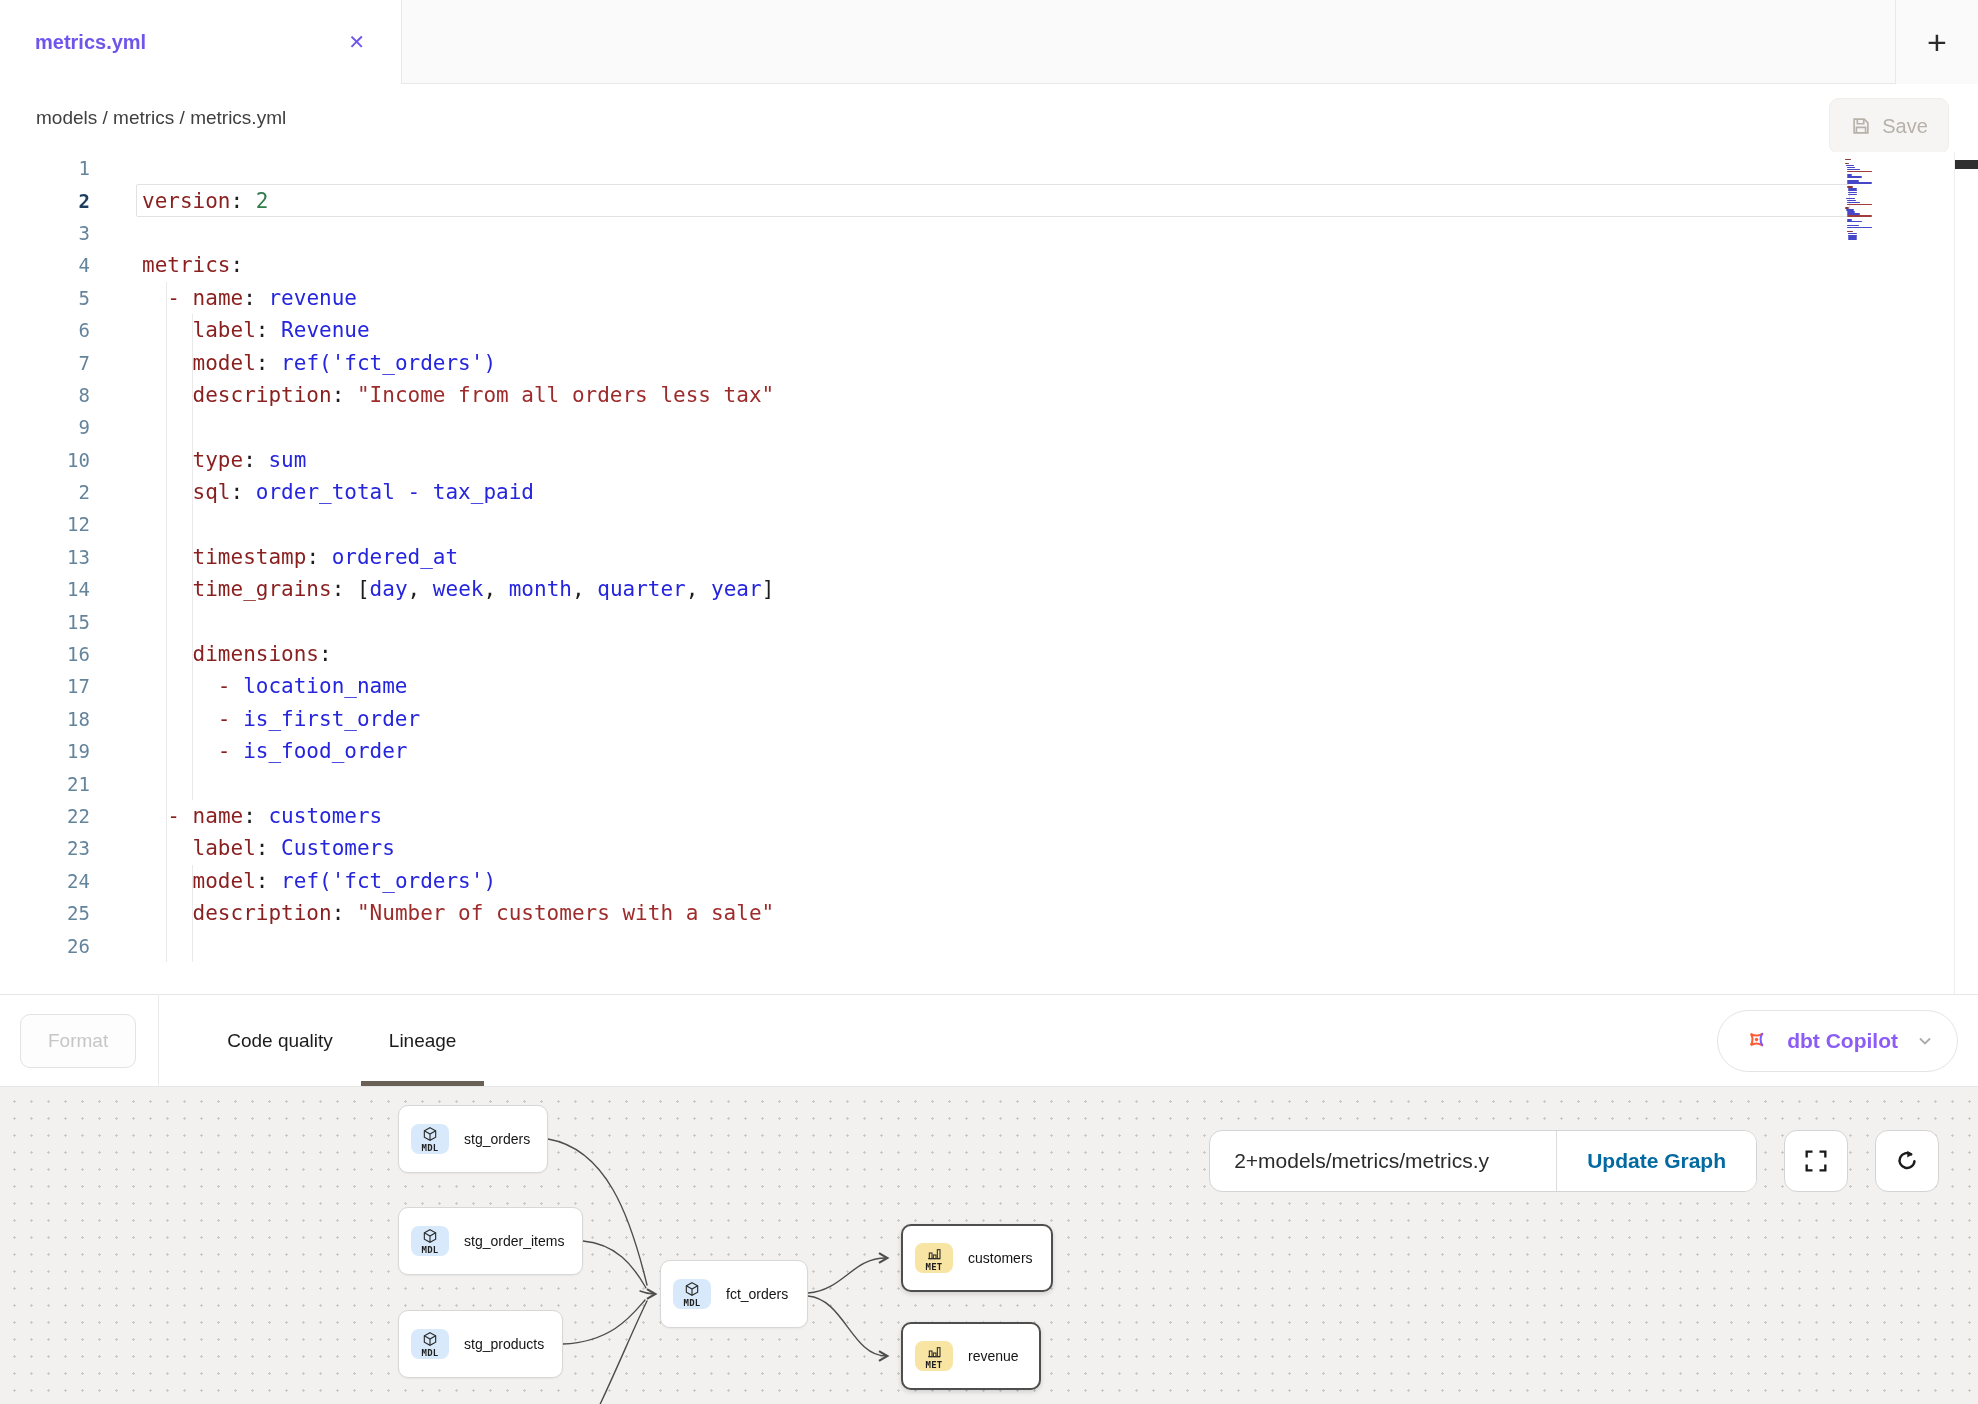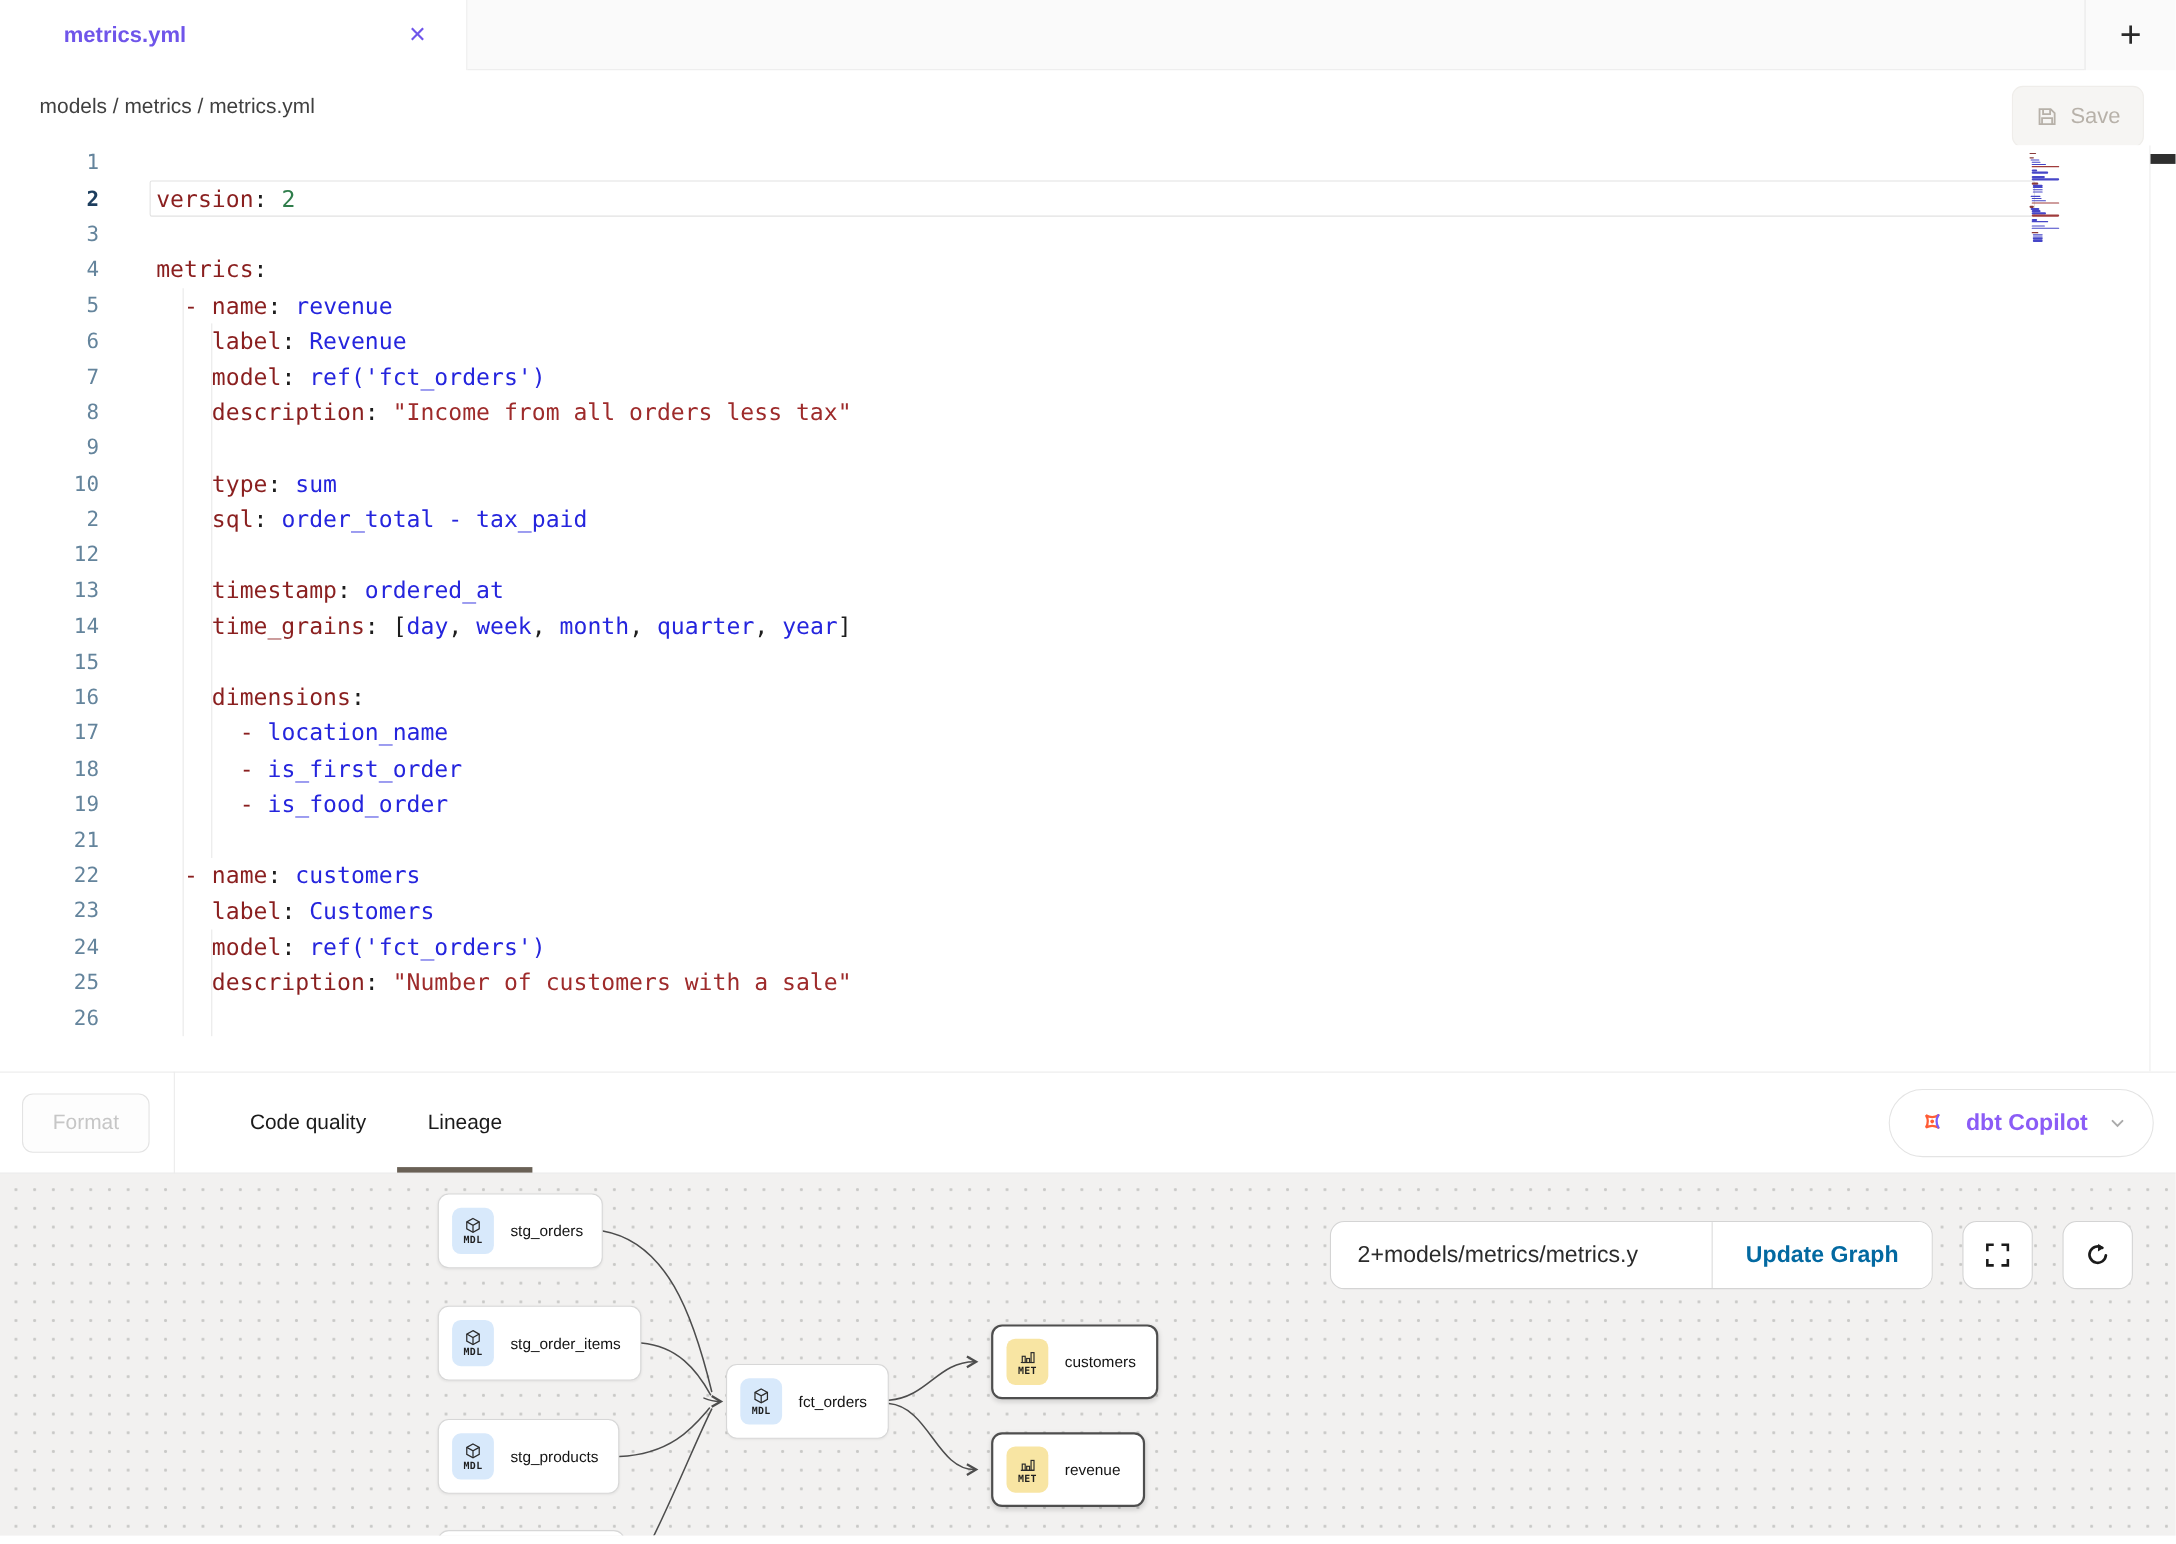--- a/index.html
+++ b/index.html
@@ -1,19 +1,19 @@
 <!DOCTYPE html>
 <html><head>
 <meta charset="utf-8">
 <style>
   * { margin:0; padding:0; box-sizing:border-box; }
   html,body { width:1978px; height:1404px; background:#fff; font-family:"Liberation Sans",sans-serif; overflow:hidden; }
 
   
-  .tabbar { display:flex; height:64px; width:100%;padding-left:23px; }
+  .tabbar { display:flex; height:84px; width:100%; }
   .tab-active { width:402px; background:#fff; border-right:1px solid #e8e8e8; display:flex; align-items:center; justify-content:space-between; padding:0 36px 0 35px; }
   .tab-title { color:#6f55ea; font-size:20px; font-weight:600; }
   .tab-close { color:#6f55ea; font-size:20px; line-height:1; cursor:pointer; background:none; border:none; font-family:inherit; }
   .tab-rest { flex:1; background:#fafafa; border-bottom:1px solid #e8e8e8; }
   .plus-col { width:83px; background:#fafafa; border-left:1px solid #e8e8e8; display:flex; align-items:center; justify-content:center; }
   .plus-btn { font-size:34px; font-weight:300; color:#2b2b2b; background:none; border:none; line-height:1; font-family:inherit; }
 
   
   .crumb-row { height:68px; position:relative; background:#fff; display:flex; align-items:center; }
   .crumb { margin-left:36px; font-size:19px; color:#404040; }
@@ -51,21 +51,21 @@
   .copilot-btn svg.chev { width:16px; height:16px; }
 
   
   .canvas { position:relative; height:329px; overflow:hidden; background:#f2f1f0;
     background-image:radial-gradient(circle,#c9c9c7 1.2px,transparent 1.4px);
     background-size:17px 17px; background-position:6px 6px; }
   .edges { position:absolute; left:0; top:0; width:100%; height:100%; }
   .node { position:absolute; background:#fff; border-radius:10px; display:flex; align-items:center; padding-left:12px; gap:15px; }
   .node.mdl { border:1px solid #d7d7d7; box-shadow:0 1px 2px rgba(0,0,0,.05); }
   .node.met { border:2px solid #4e4e4e; box-shadow:0 2px 5px rgba(0,0,0,.14); }
-  .nicon { width:38px; height:42px; border-radius:8px; display:flex; flex-direction:column; align-items:center; justify-content:center; flex:none; }
+  .nicon { width:38px; height:30px; border-radius:8px; display:flex; flex-direction:column; align-items:center; justify-content:center; flex:none; }
   .mdl .nicon { background:#d8e9fb; }
   .met .nicon { background:#f8e5a3; }
   .nicon svg { width:16px; height:16px; }
   .ntype { font:700 9px "DejaVu Sans Mono",monospace; color:#1f1f1f; letter-spacing:.3px; margin-top:1px; }
   .nlabel { font-size:14px; font-weight:500; color:#141414; }
 
   .graph-controls { position:absolute; top:43px; right:39px; display:flex; gap:27px; align-items:center; }
   .search-group { display:flex; height:62px; background:#fff; border:1px solid #d4d4d4; border-radius:13px; overflow:hidden; align-items:stretch; }
   .graph-input { border:none; outline:none; width:298px; margin:0 24px; font-size:21px; color:#2b2b2b; font-family:inherit; background:transparent; }
   .update-btn { border:none; border-left:1px solid #dcdcdc; background:#fff; padding:0 30px; font-size:21px; font-weight:600; color:#0369a1; font-family:inherit; }

